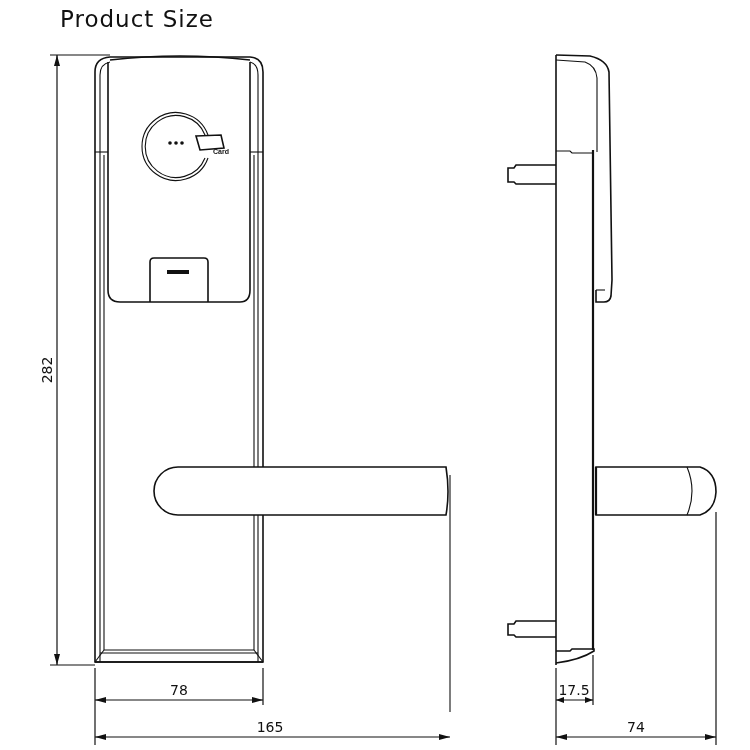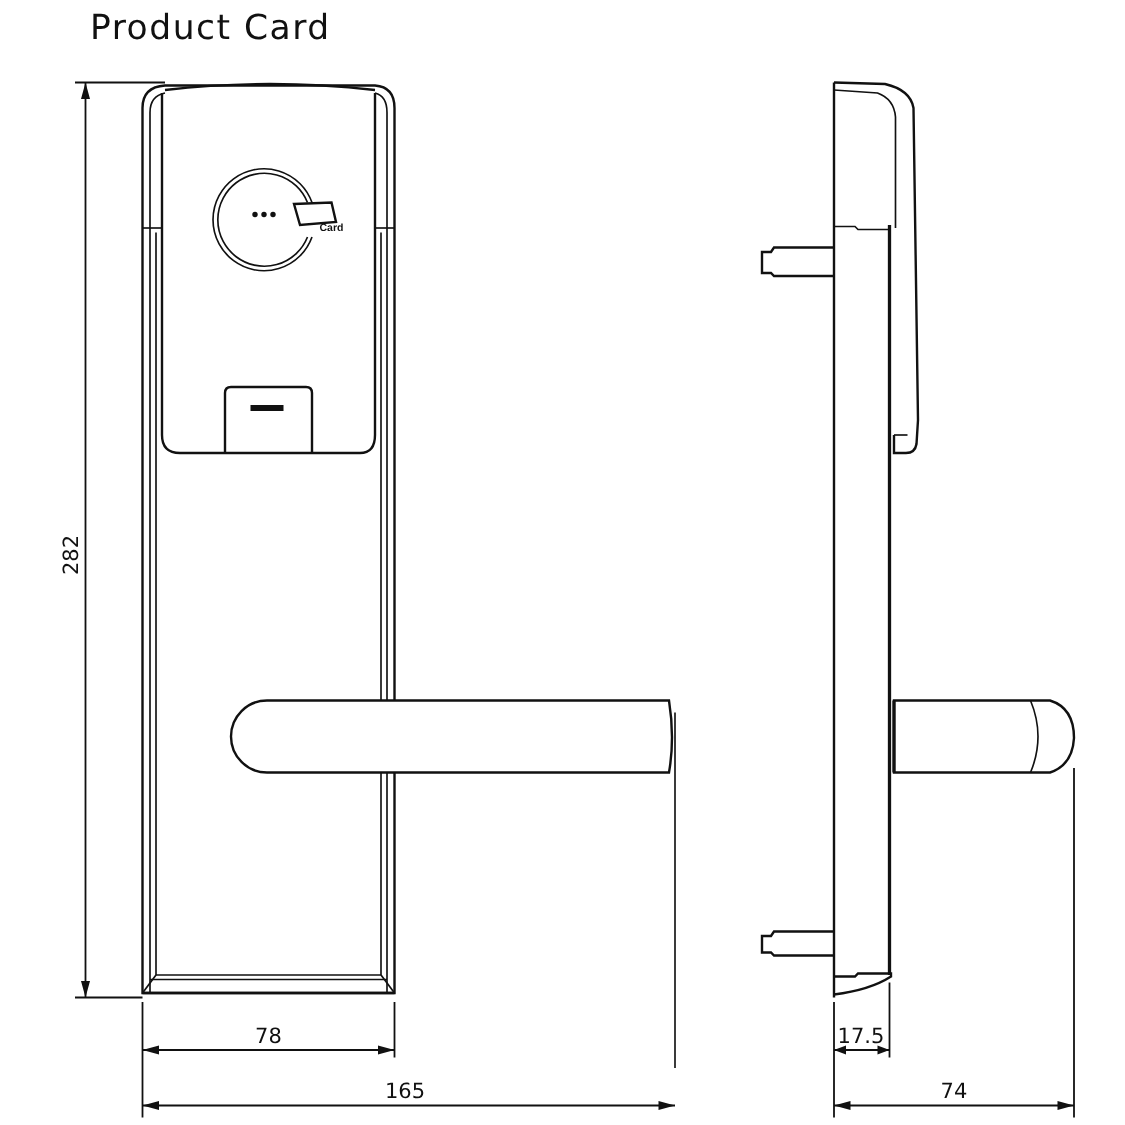--- a/index.html
+++ b/index.html
@@ -16,21 +16,21 @@
     .fill { fill: #fff; stroke: #111; stroke-width: 1.6; }
     .dim { fill: none; stroke: #111; stroke-width: 1.2; }
     .dimtxt {
       font-family: "DejaVu Sans", sans-serif; font-size: 14px; fill: #111;
     }
     .arrow { fill: #111; }
   </style>
 </head>
 <body>
 
-<div class="title">Product Card</div>
+<div class="title">Product Size</div>
 
 <svg width="750" height="750" viewBox="0 0 750 750">
 
   <g>
 
     <path class="ln" d="M95,662 L95,72 Q95,58 110,57 L250,57 Q263,58 263,72 L263,662 Z"></path>
     <path class="thin" d="M100,662 L100,75 Q100,64 110,62"></path>
     <path class="thin" d="M258,662 L258,75 Q258,64 250,62"></path>
 
     <line class="thin" x1="104" y1="155" x2="104" y2="650"></line>

